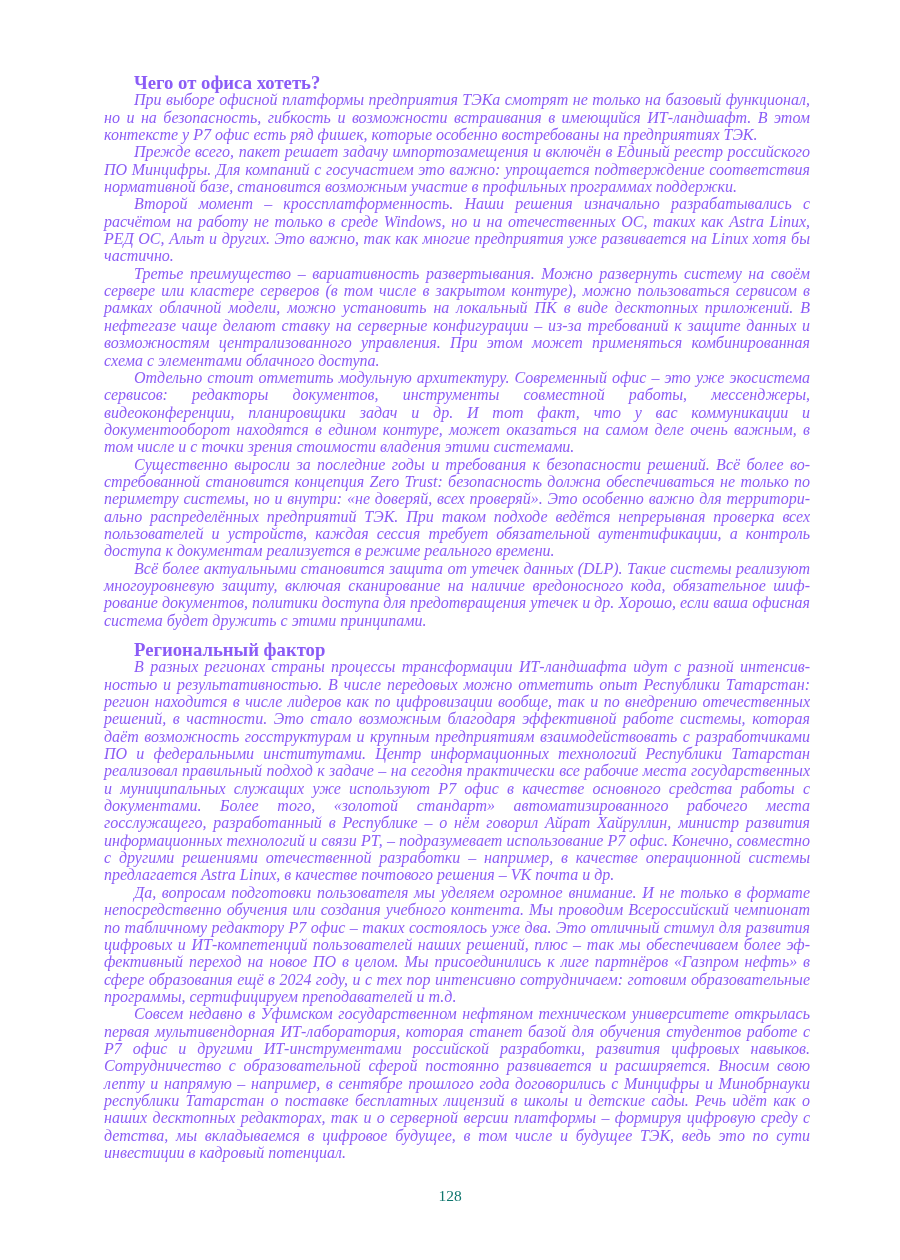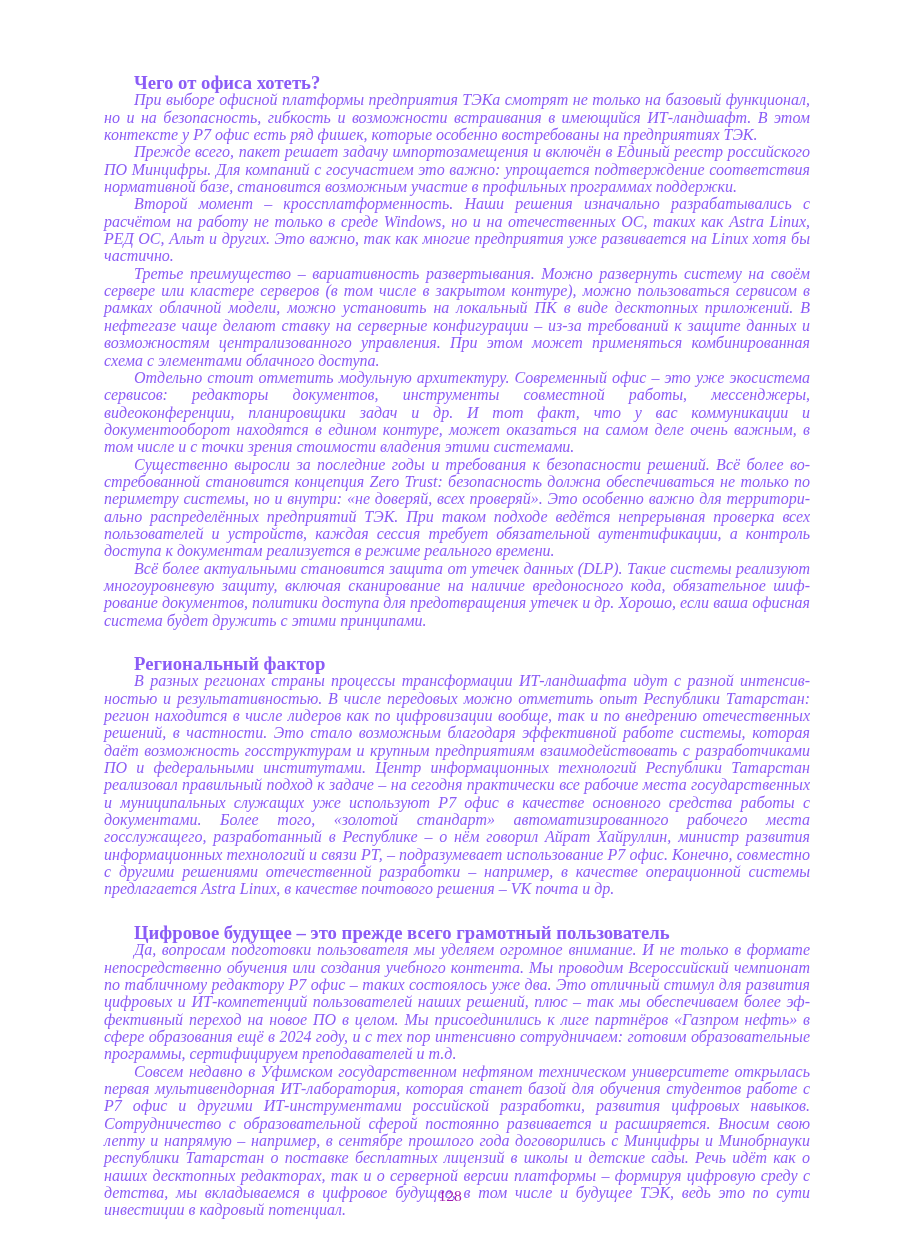--- a/index.html
+++ b/index.html
@@ -12,37 +12,37 @@
     font-family: "Liberation Serif", "DejaVu Serif", serif;
     font-size: 16px;
     line-height: 17.35px;
     color: #8b5cf6;
   }
   .section-heading {
     font-weight: bold;
     text-indent: 30px;
     margin: 0;
   }
-  .section-heading.spaced { margin-top: 26px; }
+  .section-heading.spaced { margin-top: 12px; }
   .para {
     margin: 0;
     text-indent: 30px;
     text-align: justify;
     hyphens: manual;
     font-style: italic;
   }
   .page-number {
     position: absolute;
     left: 0;
     width: 900px;
     top: 1187px;
     text-align: center;
     font-family: "Liberation Serif", "DejaVu Serif", serif;
     font-size: 15.5px;
-    color: #a21caf;
+    color: #0f766e;
   }
 </style>
 </head>
 <body>
 
 <div class="page">
 
   <section>
     <h3 class="section-heading">Чего от офиса хотеть?</h3>
     <p class="para">При выборе офисной платформы предприятия ТЭКа смотрят не только на базовый функционал, но и на безопасность, гибкость и возможности встраивания в имеющийся ИТ-ландшафт. В этом кон­тексте у Р7 офис есть ряд фишек, которые особенно востребованы на предприятиях ТЭК.</p>
@@ -53,20 +53,19 @@
     <p class="para">Существенно выросли за последние годы и требования к безопасности решений. Всё более во­стребованной становится концепция Zero Trust: безопасность должна обеспечиваться не только по периметру системы, но и внутри: «не доверяй, всех проверяй». Это особенно важно для территори­ально распределённых предприятий ТЭК. При таком подходе ведётся непрерывная проверка всех пользователей и устройств, каждая сессия требует обязательной аутентификации, а контроль доступа к документам реализуется в режиме реального времени.</p>
     <p class="para">Всё более актуальными становится защита от утечек данных (DLP). Такие системы реализуют многоуровневую защиту, включая сканирование на наличие вредоносного кода, обязательное шиф­рование документов, политики доступа для предотвращения утечек и др. Хорошо, если ваша офисная система будет дружить с этими принципами.</p>
   </section>
 
   <section>
     <h3 class="section-heading spaced">Региональный фактор</h3>
     <p class="para">В разных регионах страны процессы трансформации ИТ-ландшафта идут с разной интенсив­ностью и результативностью. В числе передовых можно отметить опыт Республики Татарстан: ре­гион находится в числе лидеров как по цифровизации вообще, так и по внедрению отечественных решений, в частности. Это стало возможным благодаря эффективной работе системы, которая даёт возможность госструктурам и крупным предприятиям взаимодействовать с разработчиками ПО и федеральными институтами. Центр информационных технологий Республики Татарстан реализовал правильный подход к задаче – на сегодня практически все рабочие места государственных и муни­ципальных служащих уже используют Р7 офис в качестве основного средства работы с документами. Более того, «золотой стандарт» автоматизированного рабочего места госслужащего, разработанный в Республике – о нём говорил Айрат Хайруллин, министр развития информационных технологий и связи РТ, – подразумевает использование Р7 офис. Конечно, совместно с другими решениями оте­чественной разработки – например, в качестве операционной системы предлагается Astra Linux, в качестве почтового решения – VK почта и др.</p>
   </section>
 
   <section>
-    <h3 class="section-heading spaced">Цифровое будущее – это прежде всего грамотный пользователь</h3>
     <p class="para">Да, вопросам подготовки пользователя мы уделяем огромное внимание. И не только в формате непосредственно обучения или создания учебного контента. Мы проводим Всероссийский чемпио­нат по табличному редактору Р7 офис – таких состоялось уже два. Это отличный стимул для развития цифровых и ИТ-компетенций пользователей наших решений, плюс – так мы обеспечиваем более эф­фективный переход на новое ПО в целом. Мы присоединились к лиге партнёров «Газпром нефть» в сфере образования ещё в 2024 году, и с тех пор интенсивно сотрудничаем: готовим образовательные программы, сертифицируем преподавателей и т.д.</p>
     <p class="para">Совсем недавно в Уфимском государственном нефтяном техническом университете открылась пер­вая мультивендорная ИТ-лаборатория, которая станет базой для обучения студентов работе с Р7 офис и другими ИТ-инструментами российской разработки, развития цифровых навыков. Сотрудничество с образовательной сферой постоянно развивается и расширяется. Вносим свою лепту и напрямую – на­пример, в сентябре прошлого года договорились с Минцифры и Минобрнауки республики Татарстан о поставке бесплатных лицензий в школы и детские сады. Речь идёт как о наших десктопных редакторах, так и о серверной версии платформы – формируя цифровую среду с детства, мы вкладываемся в цифро­вое будущее, в том числе и будущее ТЭК, ведь это по сути инвестиции в кадровый потенциал.</p>
   </section>
 
 </div>
 
 <div class="page-number">128</div>
 
 </body></html>

